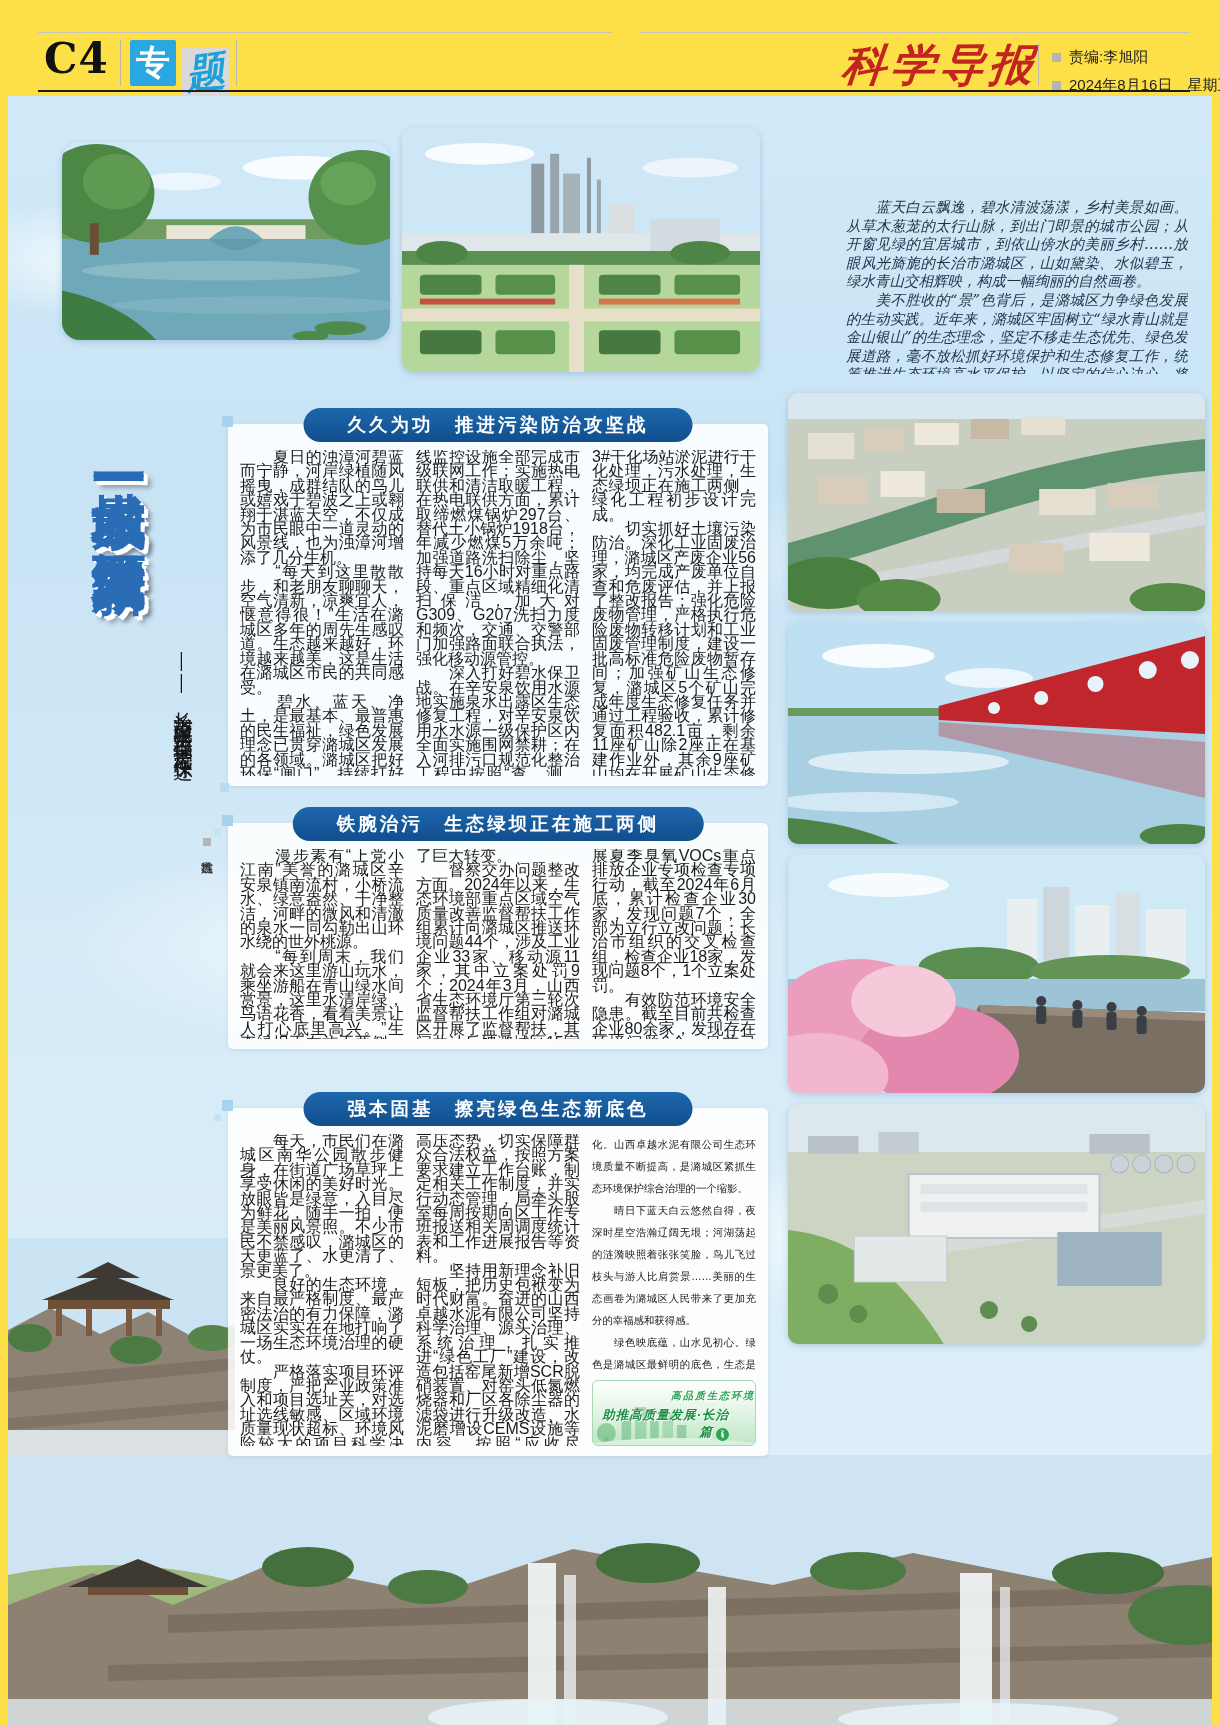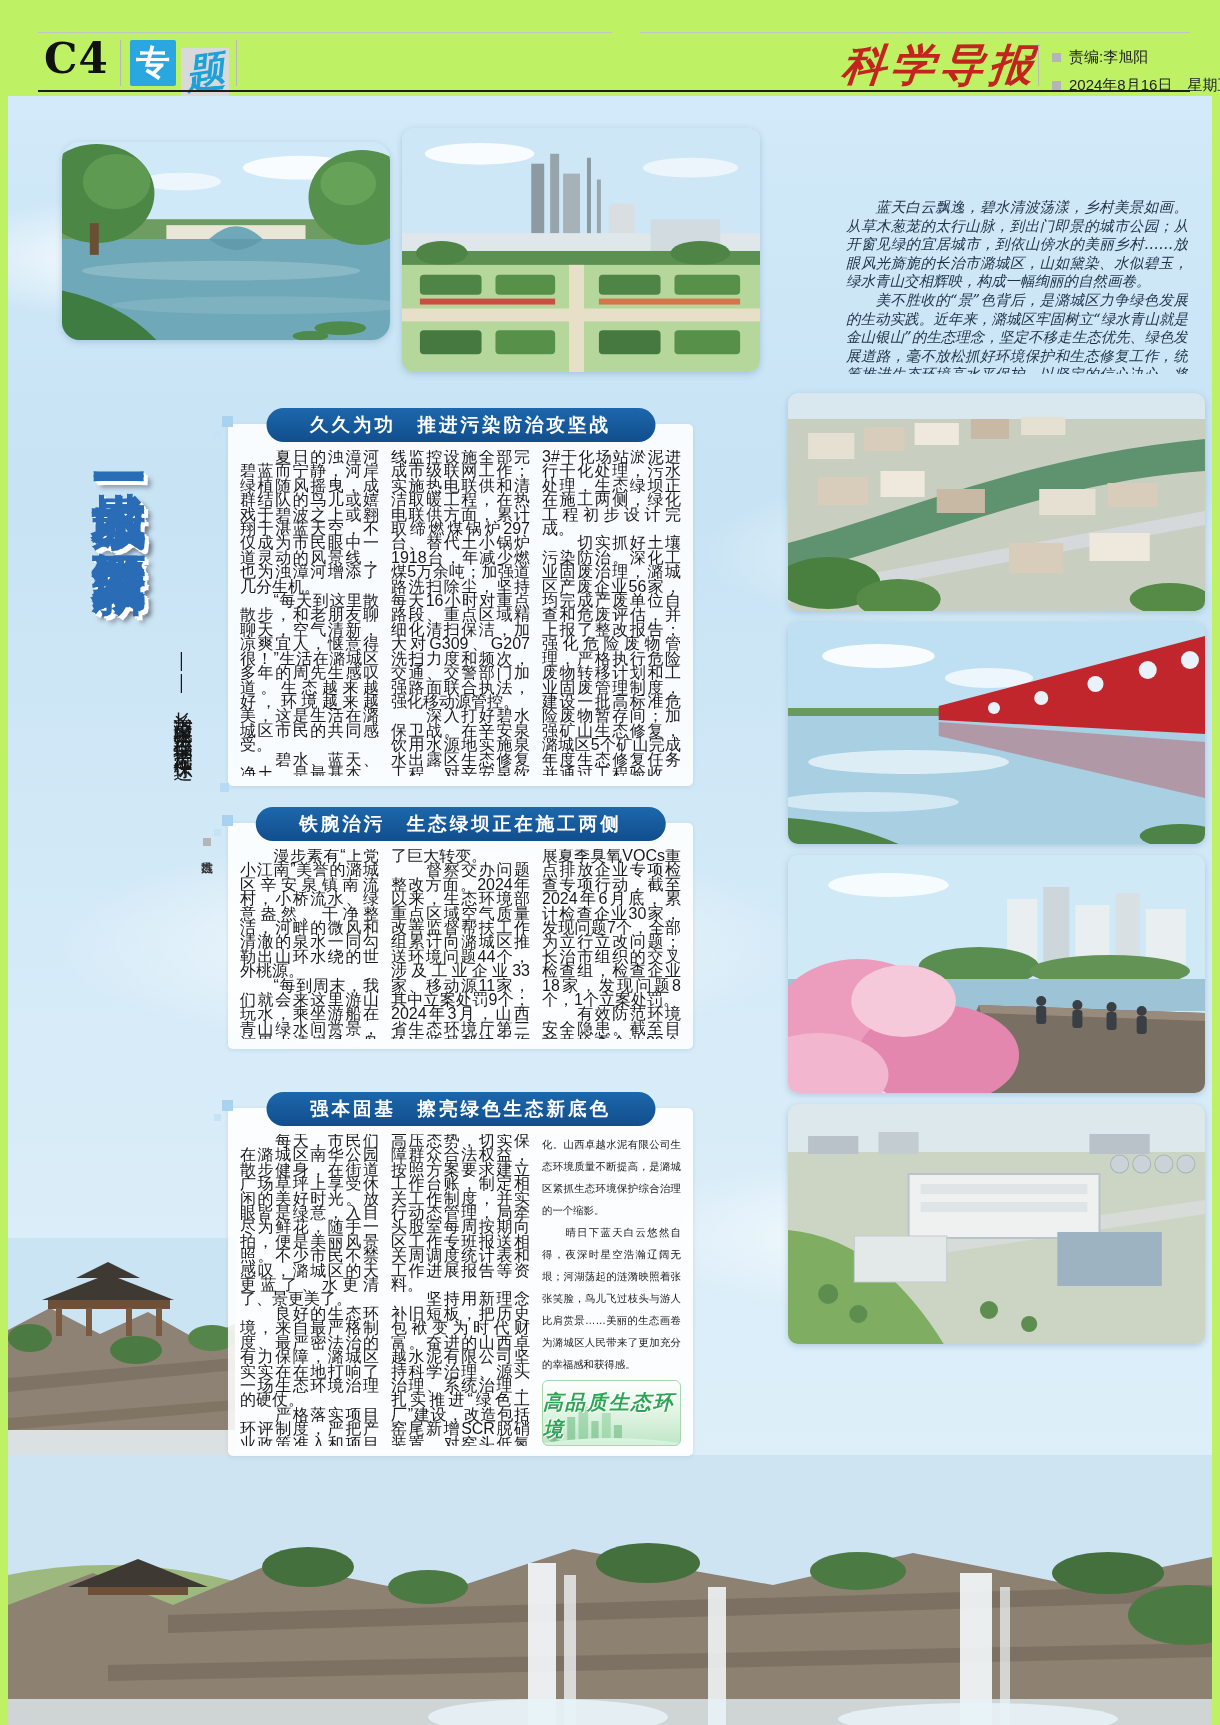--- a/index.html
+++ b/index.html
@@ -1,18 +1,18 @@
 <!DOCTYPE html>
 <html><head>
 <meta charset="utf-8">
 <style>
 *{margin:0;padding:0;box-sizing:border-box}
 html,body{background:#ffffff}
 body{font-family:"Liberation Sans","DejaVu Sans",sans-serif;color:#1a1a1a}
-.page{position:relative;width:1220px;height:1725px;background:#bef264;overflow:hidden;margin:0 auto}
+.page{position:relative;width:1220px;height:1725px;background:#fde047;overflow:hidden;margin:0 auto}
 
 
 .sky{position:absolute;left:8px;top:96px;width:1204px;height:1629px;
 background:
  radial-gradient(ellipse 320px 90px at 12% 10%,rgba(255,255,255,.95),rgba(255,255,255,0) 70%),
  radial-gradient(ellipse 420px 120px at 82% 28%,rgba(255,255,255,.8),rgba(255,255,255,0) 70%),
  radial-gradient(ellipse 520px 150px at 35% 52%,rgba(255,255,255,.8),rgba(255,255,255,0) 72%),
  radial-gradient(ellipse 360px 110px at 72% 70%,rgba(255,255,255,.7),rgba(255,255,255,0) 70%),
  radial-gradient(ellipse 300px 90px at 8% 78%,rgba(255,255,255,.75),rgba(255,255,255,0) 70%),
  linear-gradient(180deg,#d2eaf9 0%,#c7e3f4 24%,#d6ebf8 55%,#e2f1fa 100%)}
@@ -45,39 +45,39 @@
 .v-main{position:absolute;left:84px;top:448px;z-index:6;writing-mode:vertical-rl;text-orientation:upright;
  font-size:54px;line-height:72px;font-weight:900;color:#2a6cb6;letter-spacing:1px;
  text-shadow:2px 2px 0 #ffffff,4px 4px 0 #ffffff,7px 7px 4px rgba(105,115,130,.55)}
 .v-sub{position:absolute;left:170px;top:652px;z-index:6;writing-mode:vertical-rl;text-orientation:mixed;
  font-size:19px;letter-spacing:3px;color:#161616;font-weight:500}
 .v-author{position:absolute;left:198px;top:838px;z-index:6;writing-mode:vertical-rl;text-orientation:upright;
  font-size:12px;color:#333;display:flex;align-items:center}
 .v-author .sq{width:8px;height:8px;margin:0 0 6px 0}
 
 
-.card{position:absolute;left:228px;width:465px;background:rgba(255,255,255,.88);border-radius:5px;z-index:4;
+.card{position:absolute;left:228px;width:540px;background:rgba(255,255,255,.88);border-radius:5px;z-index:4;
  box-shadow:0 1px 4px rgba(110,145,175,.2)}
 .pill{position:absolute;left:50%;top:-16px;transform:translateX(-50%);height:34px;line-height:34px;
  padding:0 44px;border-radius:17px;background:linear-gradient(180deg,#1d67ac,#114e8d);
  color:#fff;font-size:18.5px;font-weight:700;letter-spacing:3px;white-space:nowrap;z-index:5}
 .orn1{position:absolute;left:-6px;top:-8px;width:11px;height:11px;background:#a9d2ef}
 .orn2{position:absolute;left:-14px;top:6px;width:7px;height:7px;background:#c6e3f5}
 .orn3{position:absolute;left:-8px;bottom:-6px;width:9px;height:9px;background:#b7dbf2}
 .cols{display:flex;gap:12px;padding:26px 12px 10px;height:100%}
 .col{flex:1;min-width:0;font-size:16px;line-height:14.4px;text-align:justify;text-justify:inter-ideograph;
  color:#191919;white-space:pre-line;overflow:hidden}
 .col-wrap{flex:1;min-width:0;display:flex;flex-direction:column;overflow:hidden}
 .col-wrap .coltext{flex:1;font-size:10.4px;line-height:22px;text-align:justify;color:#191919;white-space:pre-line;overflow:hidden;margin-bottom:5px}
 
 
 .banner{position:relative;height:66px;border-radius:6px;border:1px solid #a9d8b0;overflow:hidden;
  background:linear-gradient(180deg,#ffffff 0%,#e4f5e6 45%,#bfe6c6 100%)}
 .banner svg{position:absolute;left:0;bottom:0;width:100%;height:46px}
-.b1{position:relative;text-align:left;margin-top:8px;font-size:20px;font-weight:900;font-style:italic;
+.b1{position:relative;text-align:right;margin-top:8px;font-size:10px;font-weight:900;font-style:italic;
  color:#2fa455;letter-spacing:2px;text-shadow:1px 1px 0 #fff,-1px -1px 0 #fff}
 .b2{position:relative;text-align:right;padding-right:26px;margin-top:4px;font-size:12.5px;font-weight:900;font-style:italic;
  color:#1f8f45;letter-spacing:1px;text-shadow:1px 1px 0 #fff}
 .b-logo{display:inline-block;width:13px;height:13px;border-radius:50%;background:#2fa455;color:#fff;
  font-size:9px;line-height:13px;text-align:center;font-style:normal;margin-left:3px;vertical-align:-1px}
 </style>
 </head>
 <body>
 
 <div class="page">

